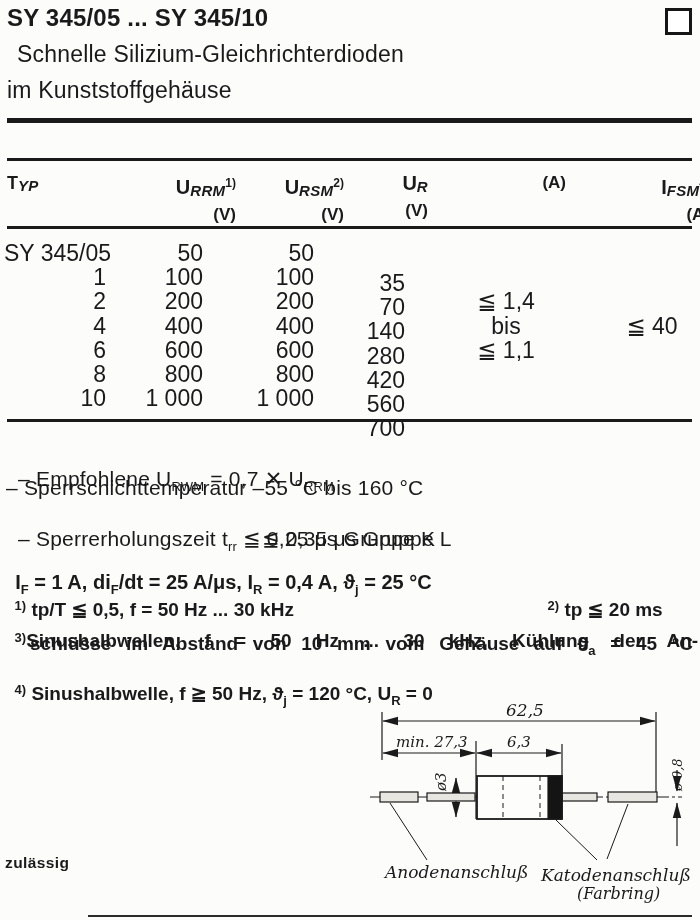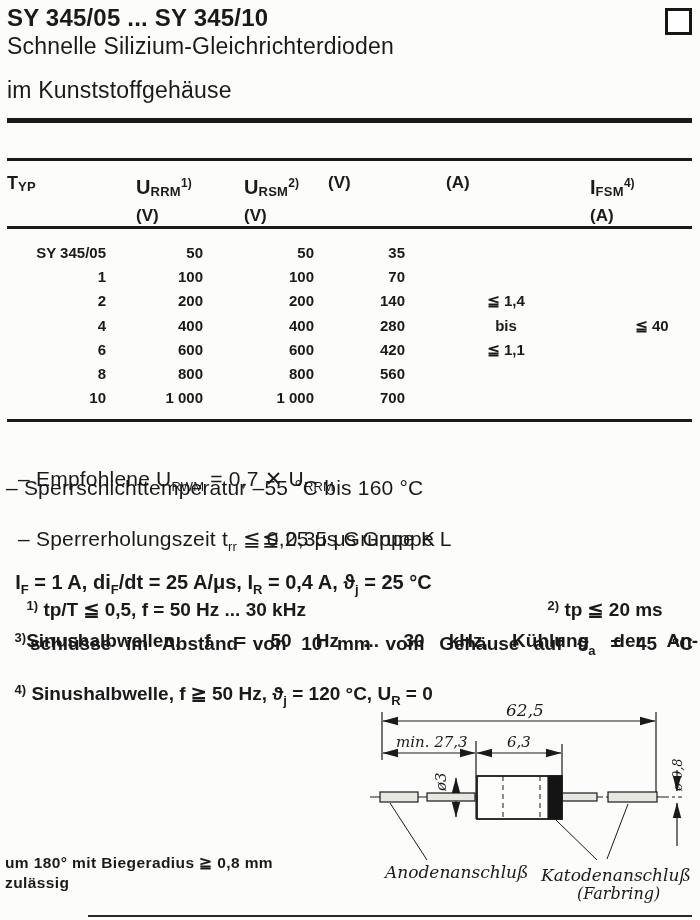--- a/index.html
+++ b/index.html
@@ -9,26 +9,26 @@
     font-family:"Liberation Sans",sans-serif;
     -webkit-font-smoothing:antialiased;
   }
   .abs{position:absolute;}
   .rule{position:absolute;left:7px;width:685px;background:#1a1a1a;}
   .title{top:4px;left:7px;font-size:24px;font-weight:700;letter-spacing:0.2px;}
   .regsquare{top:8px;left:665px;width:21px;height:21px;border:3.5px solid #161616;background:#fff;}
   .subtitle{left:7px;font-size:23px;font-weight:400;letter-spacing:0.2px;}
 
   
-  .hcol{position:absolute;top:171px;text-align:left;font-weight:700;line-height:24px;}
+  .hcol{position:absolute;top:171px;text-align:right;font-weight:700;line-height:24px;}
   .hsym{font-size:20px;}
-  .hsub{font-size:13px;vertical-align:-2px;letter-spacing:0.3px;}
+  .hsub{font-size:15px;vertical-align:-2px;letter-spacing:0.3px;font-style:italic;}
   .hsup{font-size:12px;vertical-align:7px;}
   .hunit{font-size:17px;}
-  .bcol{position:absolute;top:241px;font-size:15px;font-weight:700;line-height:24.2px;}
+  .bcol{position:absolute;top:241px;font-size:23px;font-weight:400;line-height:24.2px;}
   .bcol .cell{height:24.2px;white-space:pre;}
   .r{text-align:right;}
   .c{text-align:center;}
 
   
   .note{position:absolute;left:6px;font-size:21px;letter-spacing:0.2px;white-space:pre;}
   .note sub, .pline sub, .fn sub{font-size:13px;}
   .bold{font-weight:400;}
   .pline{position:absolute;left:4px;font-size:20px;font-weight:700;white-space:pre;}
   .fn{position:absolute;font-size:19px;font-weight:700;white-space:pre;}
@@ -39,40 +39,41 @@
     line-height:19.5px;letter-spacing:0.4px;}
 
   svg text{font-family:"DejaVu Serif",serif;font-style:italic;fill:#1a1a1a;}
   .bottomline{position:absolute;left:88px;top:915px;width:604px;height:2px;background:#2a2a2a;}
 </style>
 </head>
 <body>
 
 <div class="abs title">SY 345/05 ... SY 345/10</div>
 <div class="abs regsquare"></div>
-<div class="abs subtitle" style="top:33px;">Schnelle Silizium-Gleichrichterdioden</div>
+<div class="abs subtitle" style="top:41px;margin-left:10px;">Schnelle Silizium-Gleichrichterdioden</div>
 <div class="abs subtitle" style="top:77px;">im Kunststoffgehäuse</div>
 <div class="rule" style="top:118px;height:5px;"></div>
 
 <div class="rule" style="top:158px;height:2.5px;"></div>
 <div class="rule" style="top:226px;height:2.5px;"></div>
 <div class="rule" style="top:419px;height:2.5px;"></div>
 
 <div class="hcol" style="left:7px;width:90px;text-align:left;">
   <span class="hsym" style="font-size:18px;">T</span><span class="hsub">YP</span>
 </div>
 <div class="hcol" style="left:136px;width:100px;">
   <div><span class="hsym">U</span><span class="hsub">RRM</span><span class="hsup">1)</span></div>
   <div class="hunit">(V)</div>
 </div>
 <div class="hcol" style="left:244px;width:100px;">
   <div><span class="hsym">U</span><span class="hsub">RSM</span><span class="hsup">2)</span></div>
   <div class="hunit">(V)</div>
 </div>
 <div class="hcol" style="left:328px;width:100px;">
+  <div><span class="hsym">U</span><span class="hsub">R</span></div>
   <div class="hunit">(V)</div>
 </div>
 <div class="hcol" style="left:446px;width:120px;">
   <div class="hunit">(A)</div>
 </div>
 <div class="hcol" style="left:590px;width:120px;">
   <div><span class="hsym">I</span><span class="hsub">FSM</span><span class="hsup">4)</span></div>
   <div class="hunit">(A)</div>
 </div>
 
@@ -96,21 +97,21 @@
 </div>
 <div class="bcol r" style="left:214px;width:100px;">
   <div class="cell">50</div>
   <div class="cell">100</div>
   <div class="cell">200</div>
   <div class="cell">400</div>
   <div class="cell">600</div>
   <div class="cell">800</div>
   <div class="cell">1 000</div>
 </div>
-<div class="bcol r" style="left:305px;width:100px;">
+<div class="bcol r" style="left:305px;width:100px;margin-top:30px;">
   <div class="cell">35</div>
   <div class="cell">70</div>
   <div class="cell">140</div>
   <div class="cell">280</div>
   <div class="cell">420</div>
   <div class="cell">560</div>
   <div class="cell">700</div>
 </div>
 <div class="bcol c" style="left:446px;width:120px;">
   <div class="cell"></div>
@@ -137,21 +138,21 @@
 <div class="note" style="top:476px;">– Sperrschichttemperatur –55 °C bis 160 °C</div>
 <div class="note bold" style="top:503px;">
   <span>– Sperrerholungszeit t</span><sub>rr</sub><span> ≦ 0,25 μs Gruppe K</span>
 </div>
 <div class="note" style="top:527px;left:262px;">≦ 0,35 μs Gruppe L</div>
 
 <div class="pline" style="top:548px;">
   <span>I</span><sub>F</sub><span> = 1 A, di</span><sub>F</sub><span>/dt = 25 A/μs, I</span><sub>R</sub><span> = 0,4 A, ϑ</span><sub>j</sub><span> = 25 °C</span>
 </div>
 
-<div class="fn" style="top:576px;left:16px;text-align:right;">
+<div class="fn" style="top:576px;left:4px;text-align:right;">
   <span class="fnsup">1)</span><span> tp/T ≦ 0,5, f = 50 Hz ... 30 kHz</span>
 </div>
 <div class="fn" style="top:576px;left:537px;">
   <span class="fnsup">2)</span><span> tp ≦ 20 ms</span>
 </div>
 <div class="fn" style="top:608px;left:4px;width:689px;">
   <span class="fnsup">3)</span><span class="just" style="display:inline-block;width:672px;vertical-align:top;">Sinushalbwellen, f = 50 Hz ... 30 kHz, Kühlung der An-</span>
 </div>
 <div class="fn just" style="top:633px;left:30px;width:663px;">
   <span>schlüsse im Abstand von 10 mm vom Gehäuse auf ϑ</span><sub>a</sub><span> = 45 °C</span>
@@ -202,16 +203,15 @@
   <text x="177" y="49" font-size="15">6,3</text>
   <text transform="translate(116,93) rotate(-90)" font-size="15">ø3</text>
   <text transform="translate(352,93) rotate(-90)" font-size="13">ø 0,8</text>
 
   <text x="55" y="180" font-size="17">Anodenanschluß</text>
   <text x="211" y="183" font-size="17">Katodenanschluß</text>
   <text x="247" y="201" font-size="16">(Farbring)</text>
 </svg>
 
 <div class="footer-note">
-  <div>um 180° mit Biegeradius ≧ 0,8 mm</div>
   <div>zulässig</div>
 </div>
 <div class="bottomline"></div>
 
 </body></html>

